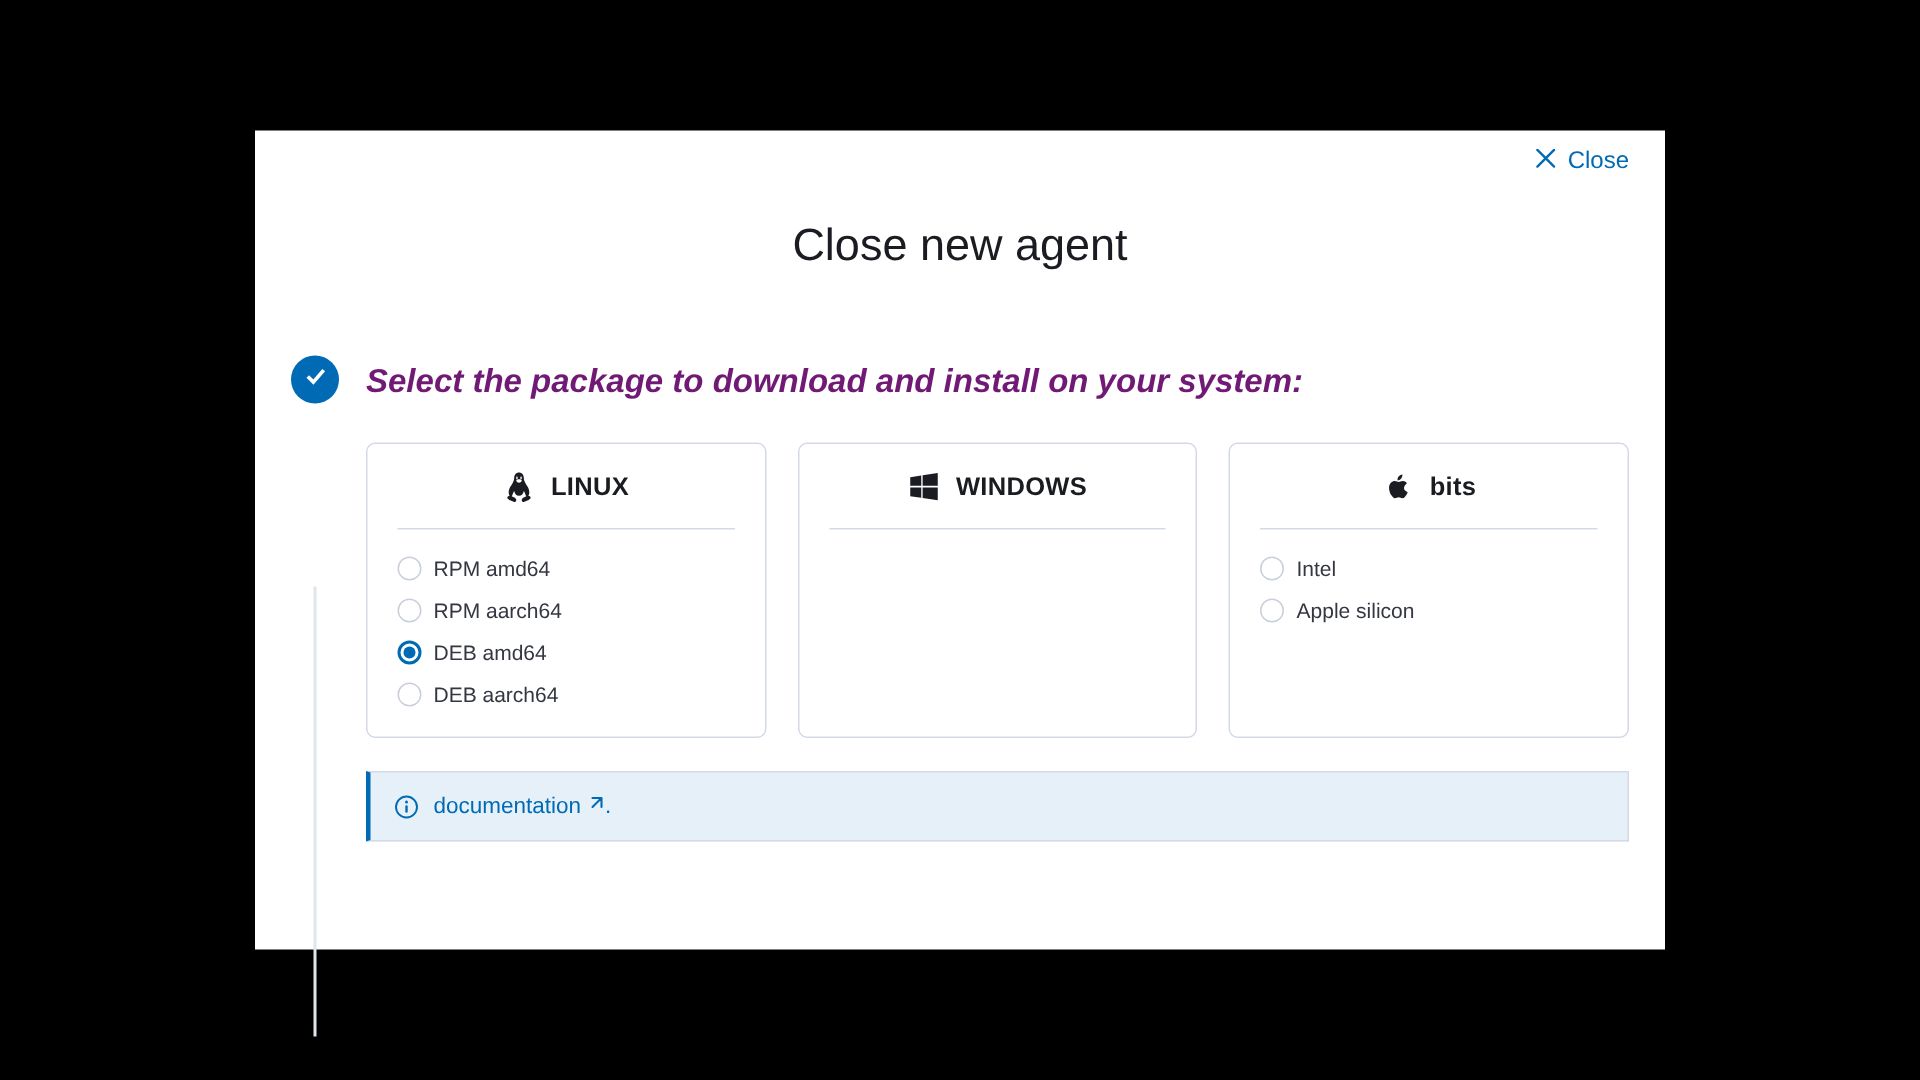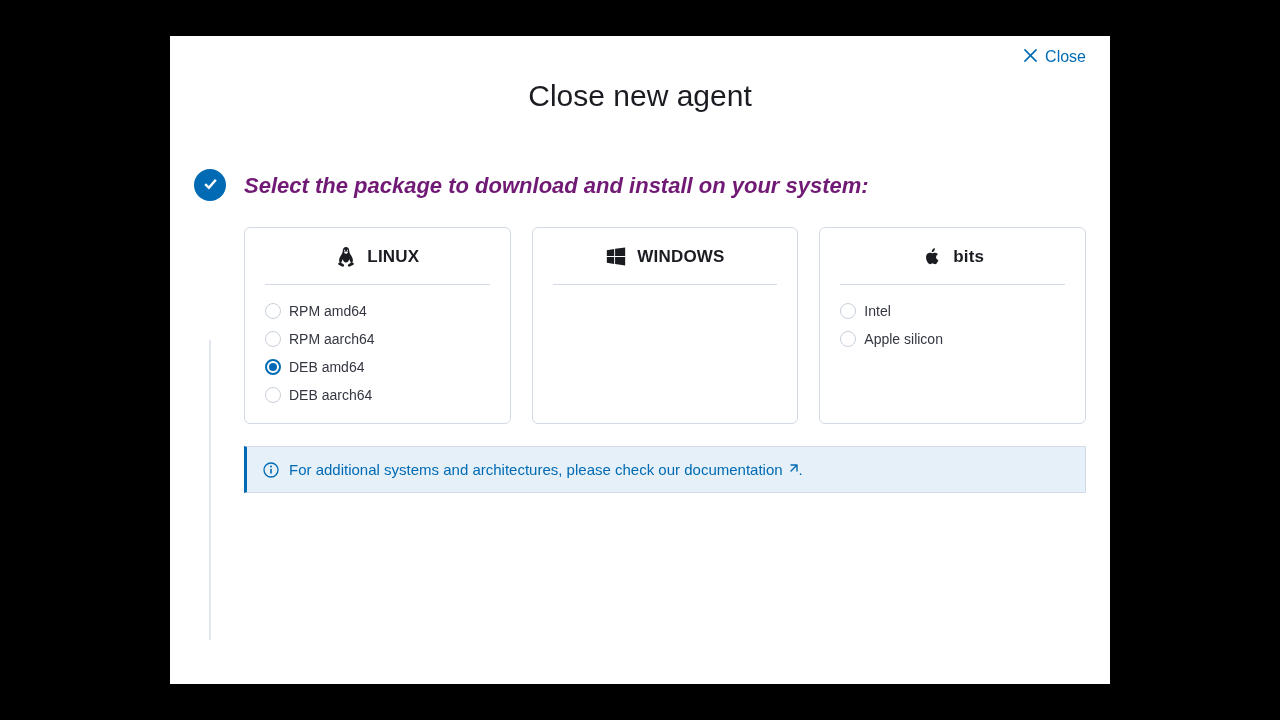--- a/index.html
+++ b/index.html
@@ -11,23 +11,23 @@
     width: 1280px;
     height: 720px;
     overflow: hidden;
     display: flex;
     align-items: center;
     justify-content: center;
   }
   .panel {
     background: #fff;
     width: 940px;
-    height: 648px;
+    height: 546px;
     position: relative;
-    padding-top: 3px;
+    padding-top: 20px;
   }
   .close-btn {
     position: absolute;
     top: 12px;
     right: 24px;
     color: #006bb4;
     font-size: 16px;
     display: flex;
     align-items: center;
     gap: 8px;
@@ -263,21 +263,21 @@
 
       <div class="callout">
         <span class="info-icon">
           <svg viewBox="0 0 16 16">
               <circle cx="8" cy="8" r="7" fill="none" stroke="#006bb4" stroke-width="1.3"></circle>
               <circle cx="8" cy="4.6" r="1" fill="#006bb4"></circle>
               <rect x="7.2" y="6.8" width="1.6" height="5" rx="0.8" fill="#006bb4"></rect>
             </svg>
         </span>
         <span>
-          <span>For additional systems and architectures, please check our </span><span class="link">
+          <span class="link">
               <span>documentation</span>
               <span class="ext-icon"><svg viewBox="0 0 12 12">
                   <path d="M4 2h6v6M10 2 4 8" fill="none" stroke="#006bb4" stroke-width="1.4" stroke-linecap="round" stroke-linejoin="round"></path>
                 </svg></span>
             </span><span>.</span>
         </span>
       </div>
 
     </div>
   </div>

